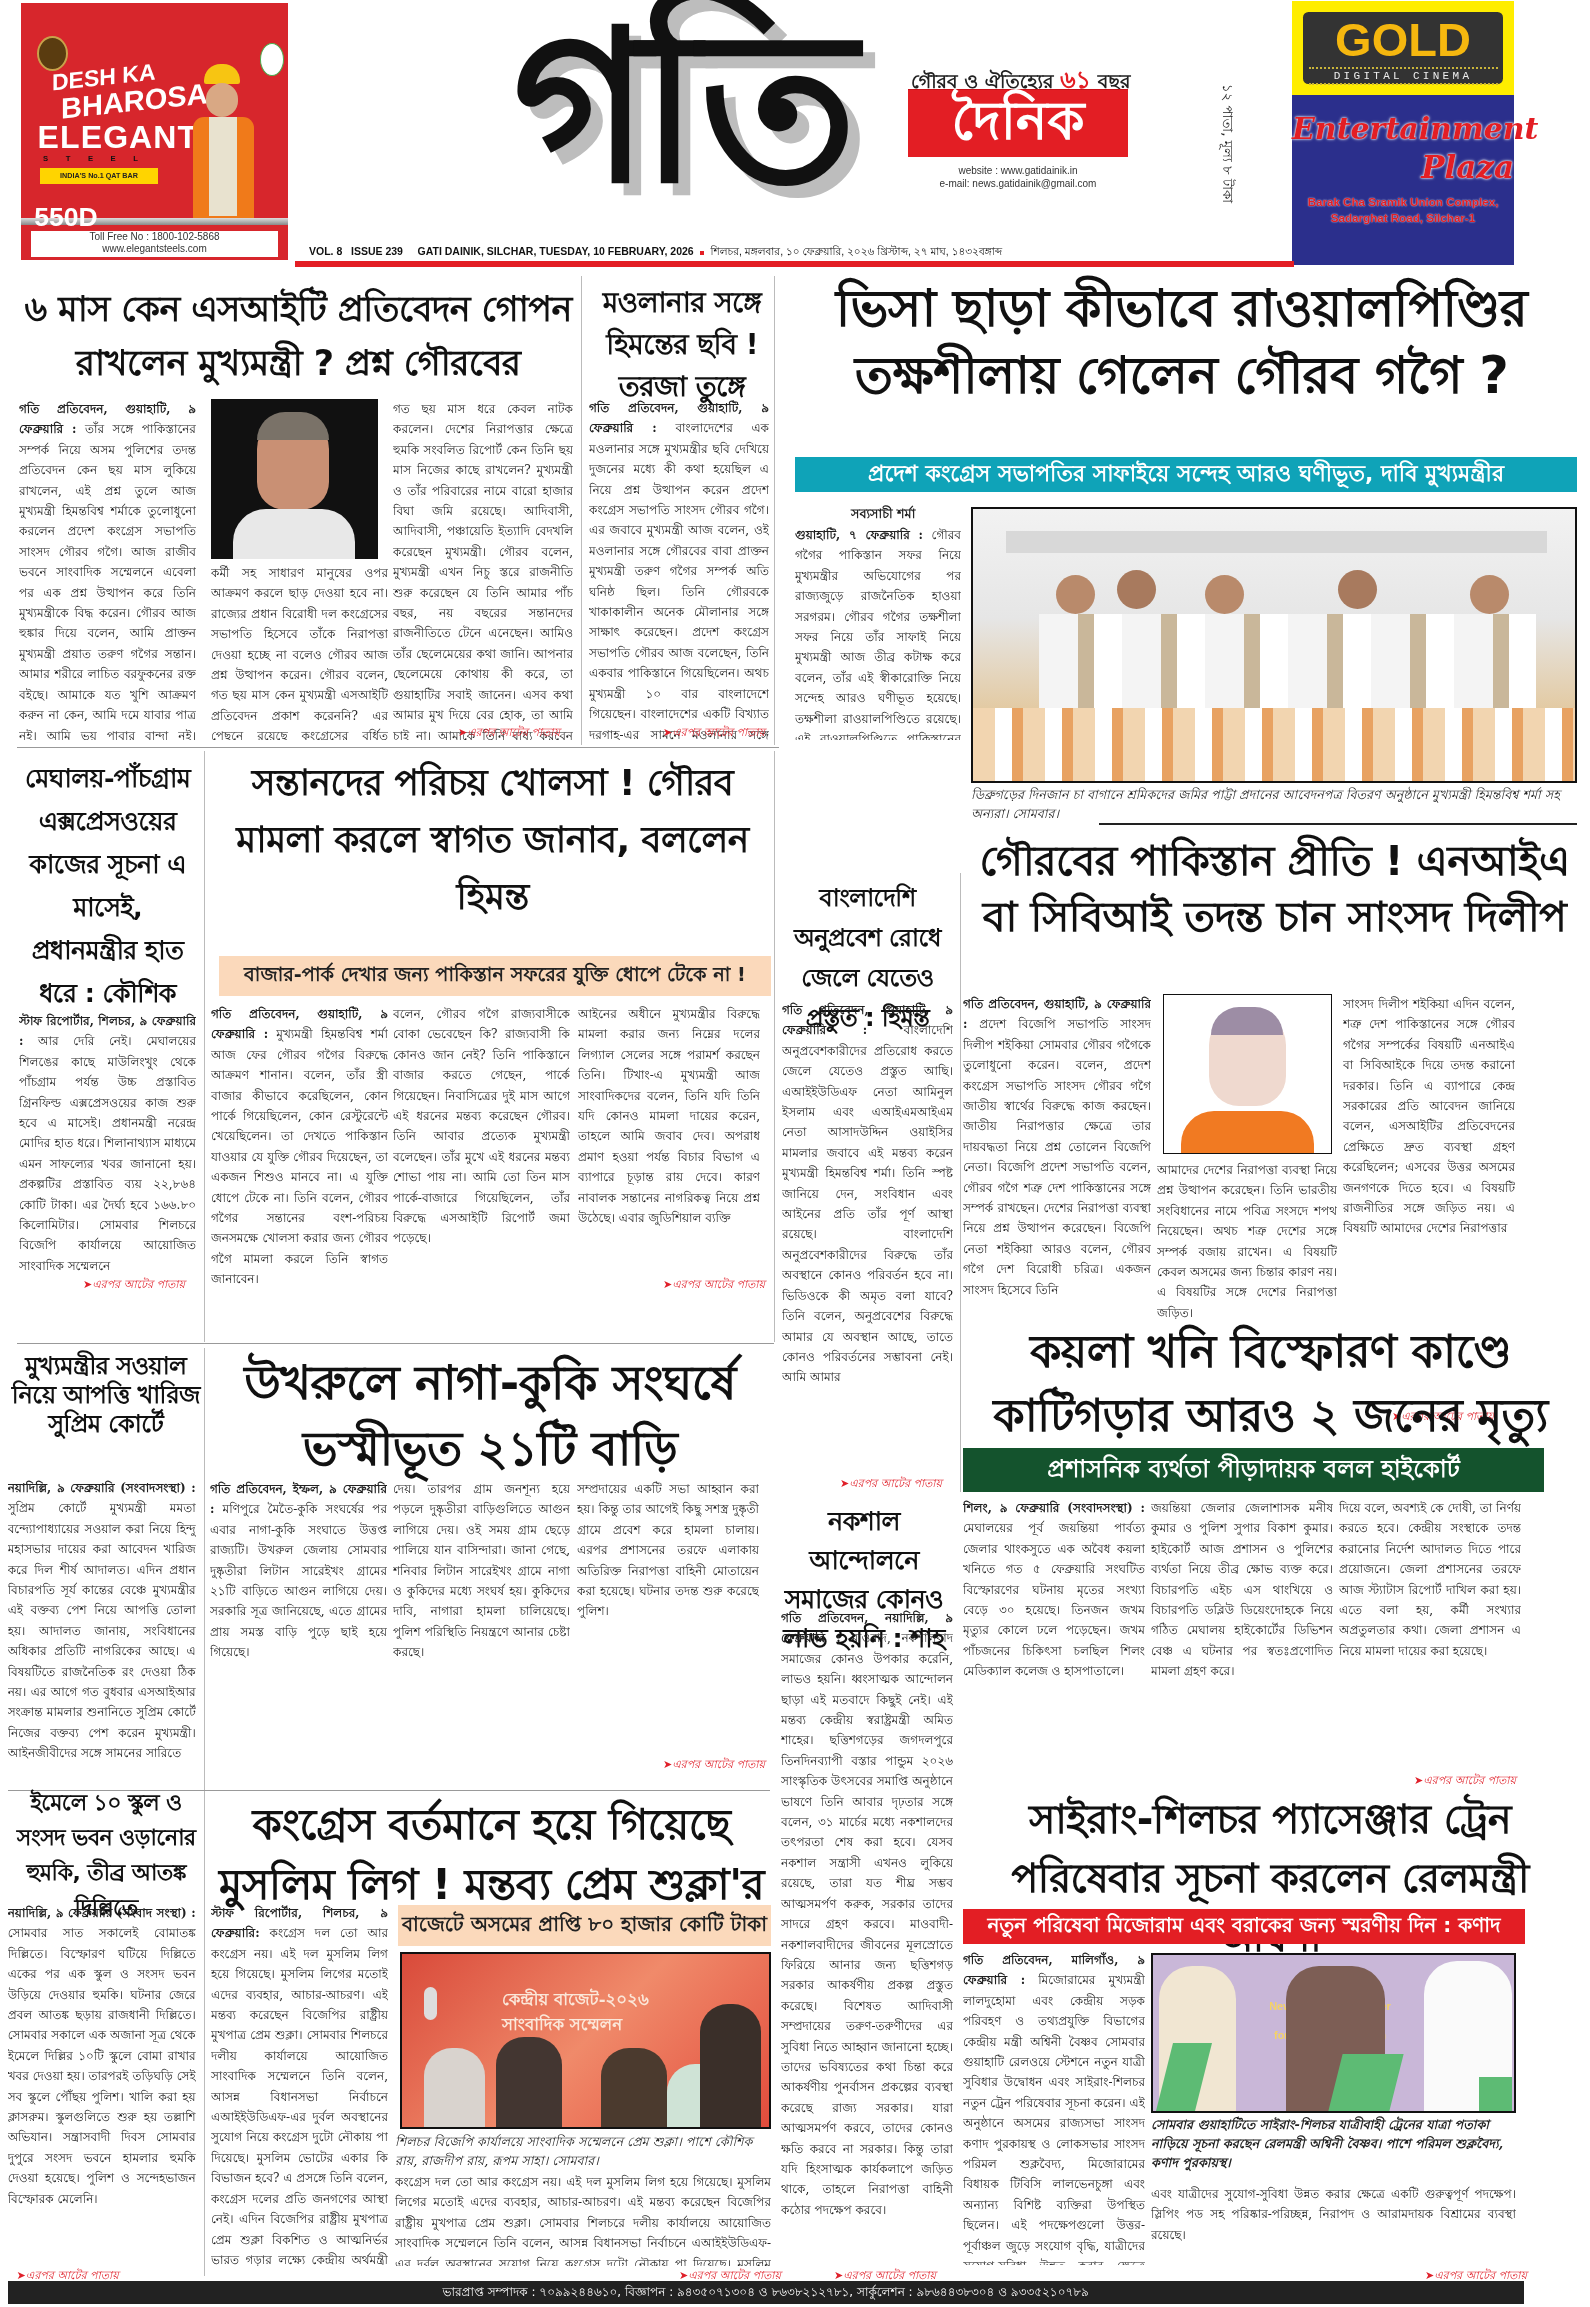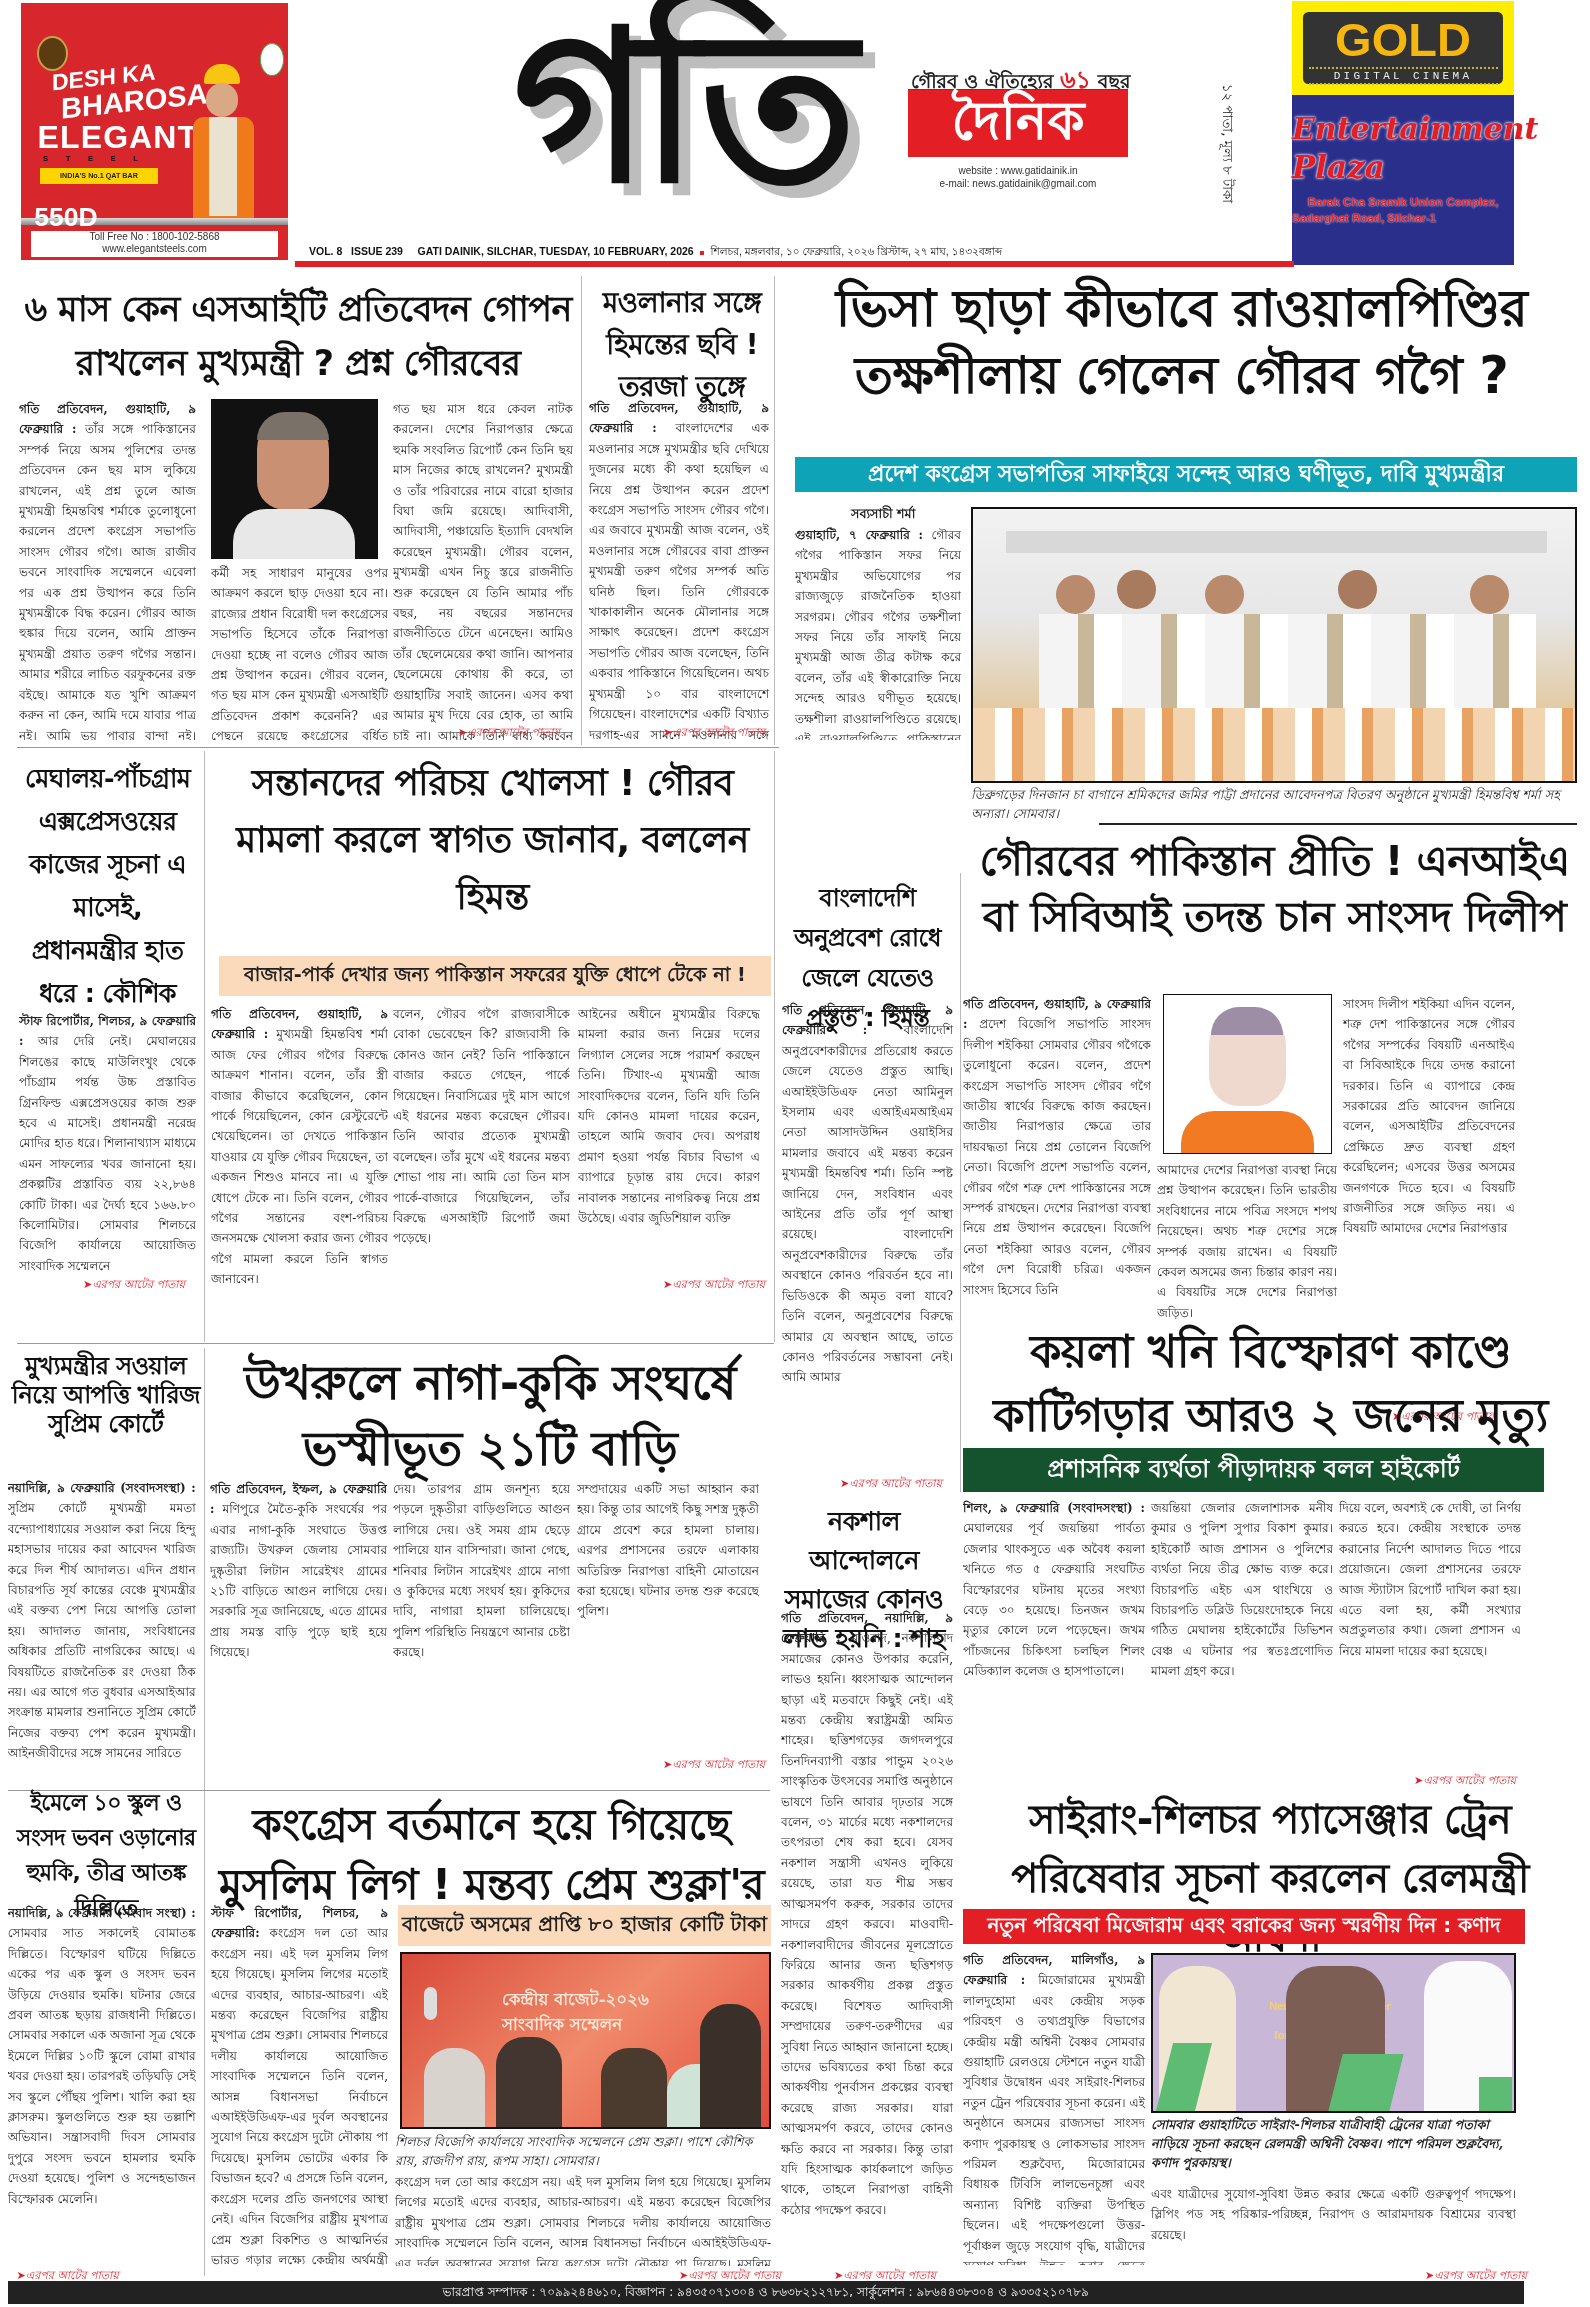--- a/index.html
+++ b/index.html
@@ -56,23 +56,23 @@
 <div class="abs" style="left:1221px;top:77px;width:16.6px;height:133px;writing-mode:vertical-rl;font:13.3px 'DejaVu Sans',sans-serif;color:#222;text-align:center">১২ পাতা, মূল্য ৮ টাকা</div>
 
 <div class="abs" style="left:1292px;top:1.1px;width:222px;height:264px;background:#2b2f8c">
   <div style="position:absolute;left:0;top:0;width:222px;height:94px;background:#ffed00;padding:11px">
     <div style="width:100%;height:100%;background:#333;border-radius:5.5px;text-align:center">
       <div style="font:bold 47px 'Liberation Sans',sans-serif;color:#f5b70f;line-height:55px">GOLD</div>
       <div style="font:11px 'Liberation Mono',monospace;color:#eee;letter-spacing:3.3px;border-top:2.2px dotted #c9b43a;border-bottom:2.2px dotted #c9b43a;margin:0 5.5px;padding:1.1px 0">DIGITAL CINEMA</div>
     </div>
   </div>
   <div style="position:absolute;left:0;top:110px;width:222px;text-align:right;font:italic bold 30px 'DejaVu Serif',serif;color:#e31e24;text-shadow:0 0 3.3px #fff,0 0 1.7px #fff">Entertainment</div>
-  <div style="position:absolute;left:0;top:148px;width:222px;text-align:left;font:italic bold 31px 'DejaVu Serif',serif;color:#e31e24;text-shadow:0 0 3.3px #fff,0 0 1.7px #fff">Plaza</div>
+  <div style="position:absolute;left:0;top:148px;width:222px;text-align:right;font:italic bold 31px 'DejaVu Serif',serif;color:#e31e24;text-shadow:0 0 3.3px #fff,0 0 1.7px #fff">Plaza</div>
   <div style="position:absolute;left:0;top:194px;width:222px;text-align:center;font:bold 11.6px 'Liberation Sans',sans-serif;color:#e31e24;text-shadow:0 0 1.7px #fff">Barak Cha Sramik Union Complex,</div>
-  <div style="position:absolute;left:0;top:210px;width:222px;font:bold 11.6px 'Liberation Sans',sans-serif;color:#e31e24;text-shadow:0 0 1.7px #fff">Sadarghat Road, Silchar-1</div>
+  <div style="position:absolute;left:0;top:210px;width:222px;text-align:center;font:bold 11.6px 'Liberation Sans',sans-serif;color:#e31e24;text-shadow:0 0 1.7px #fff">Sadarghat Road, Silchar-1</div>
 </div>
 
 <div class="abs" style="left:309px;top:244px;width:989px;white-space:nowrap;font:bold 10.5px 'Liberation Sans',sans-serif;color:#111">
   <span style="white-space:pre">VOL. 8   ISSUE 239     GATI DAINIK, SILCHAR, TUESDAY, 10 FEBRUARY, 2026</span>
   <span style="display:inline-block;width:4.4px;height:4.4px;background:#e31e24;margin:0 3.3px"></span>
   <span style="font-weight:normal">শিলচর, মঙ্গলবার, ১০ ফেব্রুয়ারি, ২০২৬ খ্রিস্টাব্দ, ২৭ মাঘ, ১৪৩২বঙ্গাব্দ</span>
 </div>
 <div class="abs" style="left:295px;top:261px;width:999px;height:5.5px;background:#e31e24"></div>
 
 <div class="abs hl" style="left:16.6px;top:282px;width:563px;font-size:35px;line-height:54px">৬ মাস কেন এসআইটি প্রতিবেদন গোপন রাখলেন মুখ্যমন্ত্রী ? প্রশ্ন গৌরবের</div>

